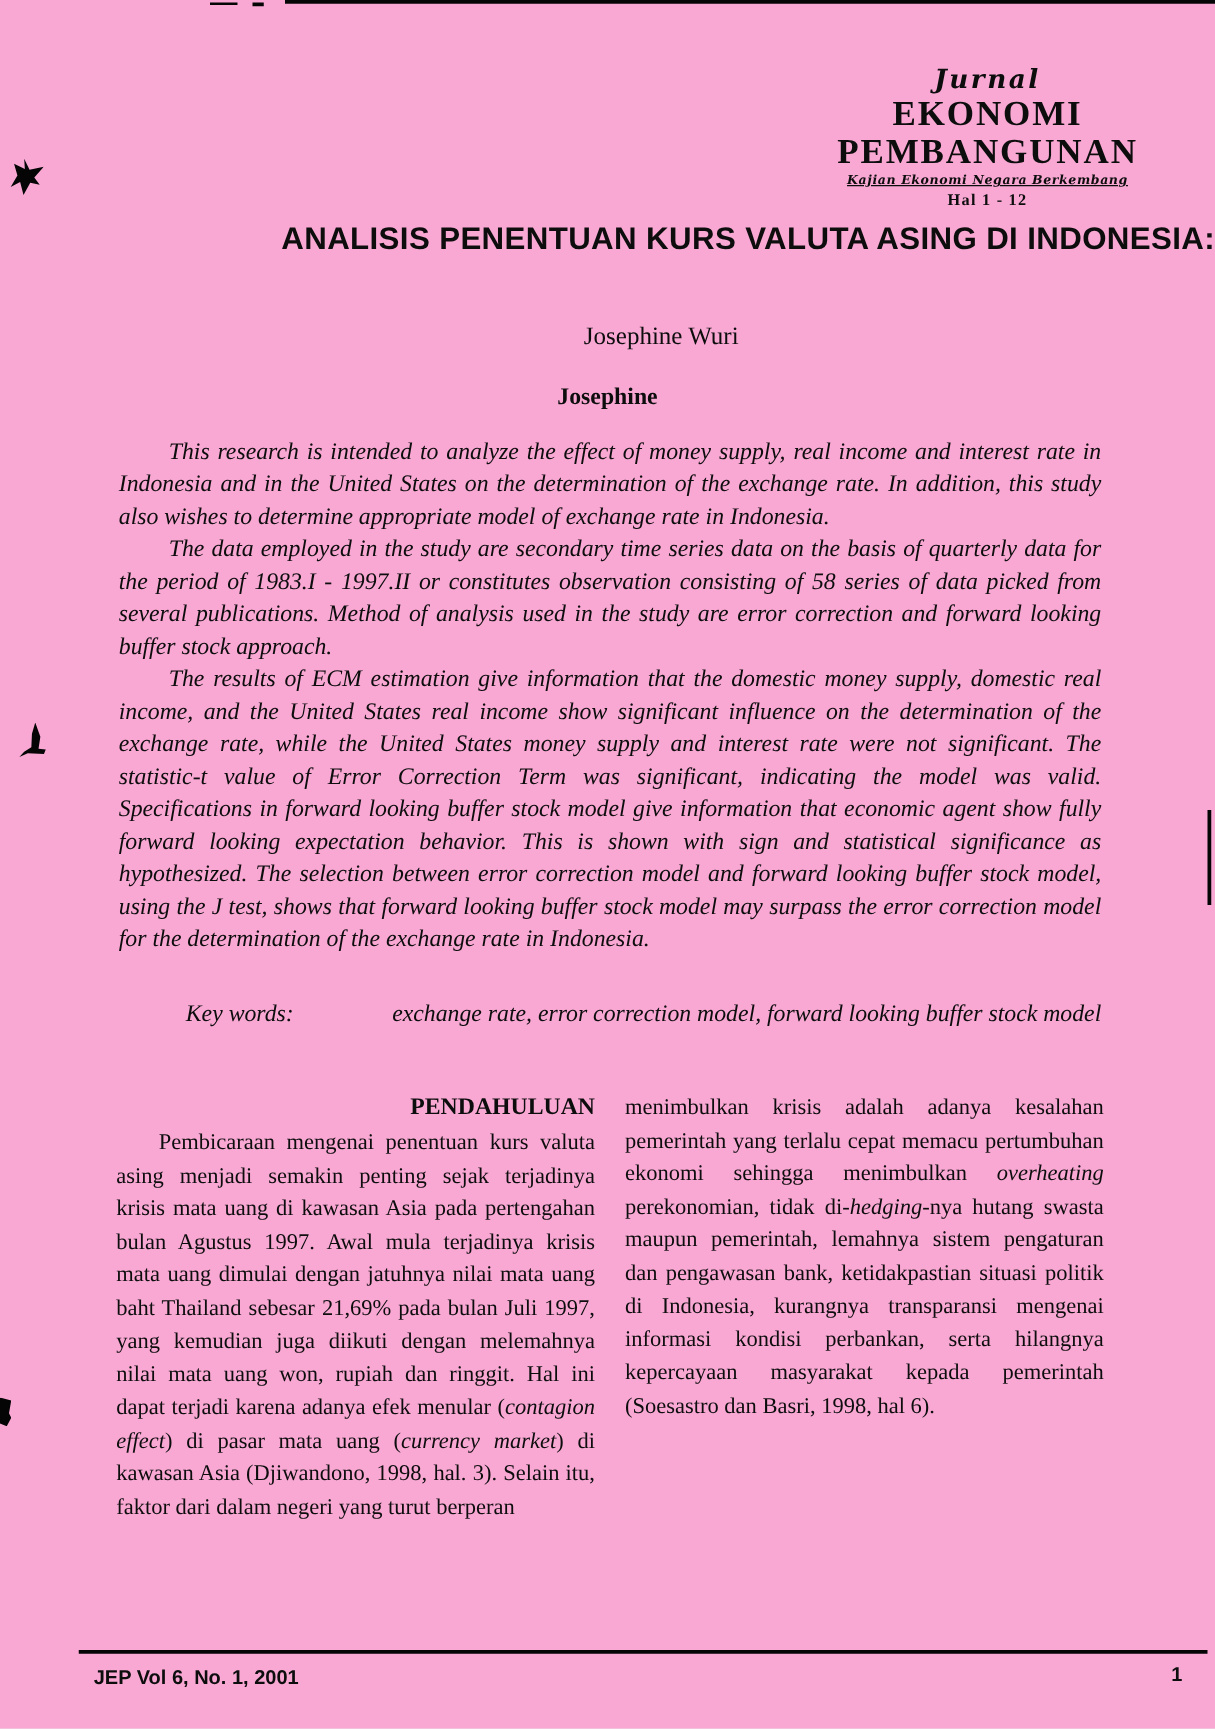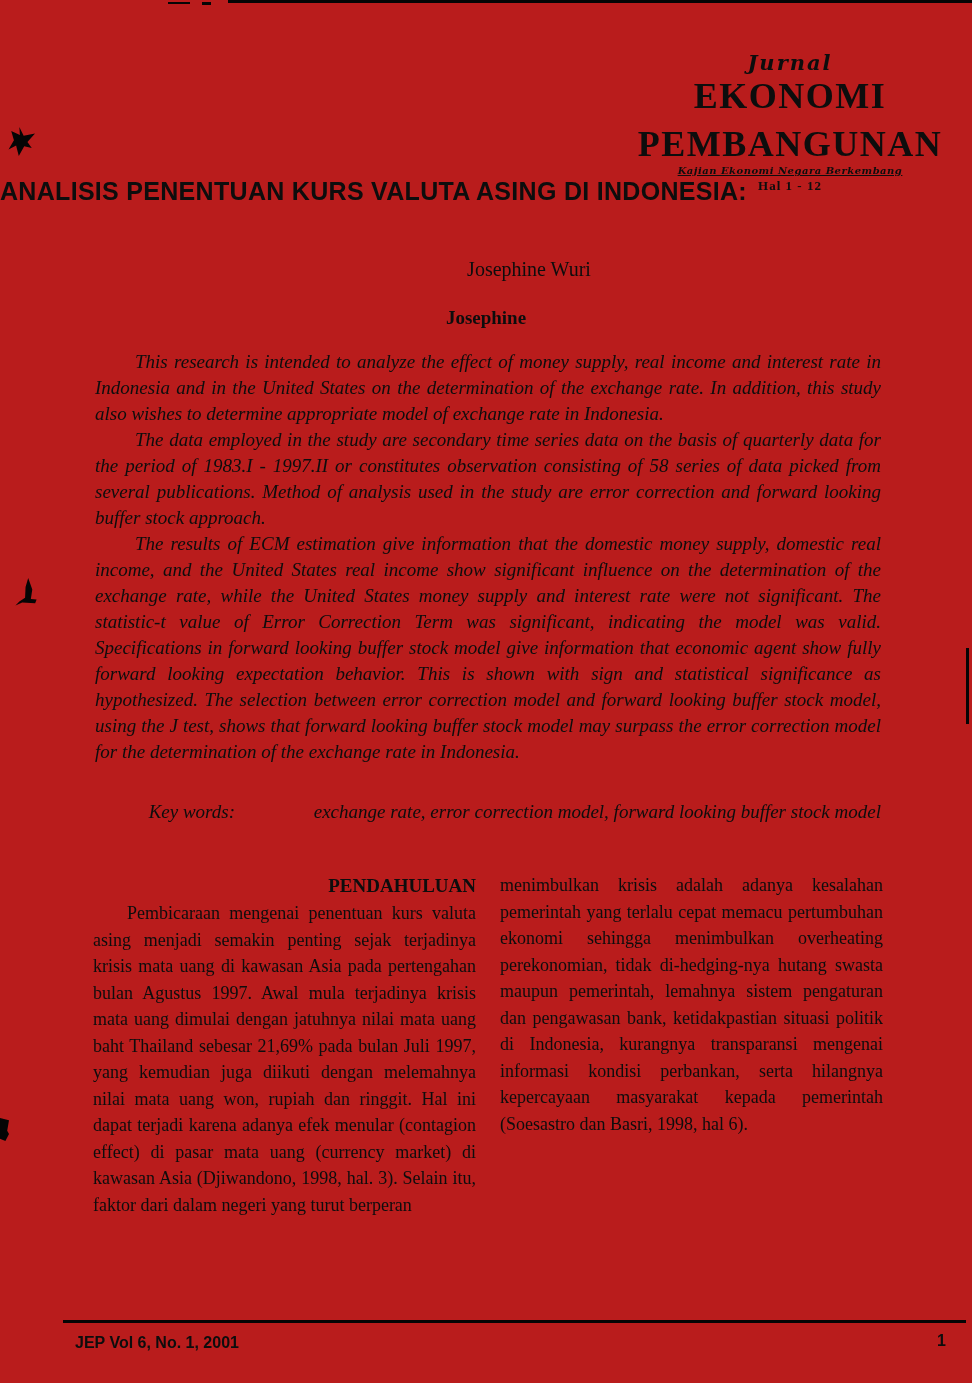--- a/index.html
+++ b/index.html
@@ -1,21 +1,21 @@
 <!DOCTYPE html>
 <html><head>
 <meta charset="utf-8">
 <style>
   * { margin: 0; padding: 0; box-sizing: border-box; }
   html, body { background: #e8e8e8; }
   .page {
     position: relative;
     width: 972px;
     height: 1383px;
-    background: #b91c1c;
+    background: #f9a8d4;
     overflow: hidden;
     color: #0d0d0d;
     font-family: "Liberation Serif", serif;
   }
 
   
   .scan-top-line   { position:absolute; top:0; left:228px; width:744px; height:3px; background:#050505; }
   .scan-dash-a     { position:absolute; top:2px; left:168px; width:22px; height:2px; background:#050505; }
   .scan-dash-b     { position:absolute; top:2px; left:202px; width:9px;  height:3px; background:#050505; }
   .scan-right-line { position:absolute; top:648px; left:966px; width:3px; height:76px; background:#050505; }
@@ -23,27 +23,27 @@
   .blot-1 { top:127px; left:8px;  width:27px; height:29px;
             clip-path: polygon(42% 0, 58% 30%, 100% 22%, 72% 52%, 88% 72%, 60% 66%, 40% 100%, 30% 64%, 2% 78%, 22% 46%, 12% 14%, 44% 28%); }
   .blot-2 { top:578px; left:15px; width:24px; height:30px;
             clip-path: polygon(55% 0, 72% 38%, 66% 70%, 90% 72%, 84% 84%, 30% 82%, 2% 92%, 18% 78%, 42% 66%, 44% 30%); }
   .blot-3 { top:1118px; left:0; width:9px; height:23px;
             clip-path: polygon(0 0, 100% 10%, 80% 55%, 100% 70%, 60% 100%, 0 90%); }
 
   
   .masthead { position:absolute; top:50px; left:620px; width:340px; text-align:center; line-height:1; }
   .m-script  { font:italic 700 21px "DejaVu Serif", serif; letter-spacing:2px; }
-  .m-title   { font-weight:700; font-size:36px; font-family:"Liberation Serif", serif; letter-spacing:1.5px; margin-top:3px; }
-  .m-title2  { margin-top:12px; }
+  .m-title   { font-weight:700; font-size:28px; font-family:"Liberation Serif", serif; letter-spacing:1.5px; margin-top:3px; }
+  .m-title2  { margin-top:2px; }
   .m-tagline { font:italic 700 10px "DejaVu Serif", serif; margin-top:3px; letter-spacing:0.5px;text-decoration:underline; }
   .m-pages   { font:700 13px "Liberation Serif", serif; margin-top:2px; letter-spacing:1px; }
 
   
-  .art-title    { position:absolute; top:177px; left:0; width:100%; text-align:left;
+  .art-title    { position:absolute; top:177px; left:0; width:100%; text-align:right;
                   font:700 25px "Liberation Sans", sans-serif; letter-spacing:0.3px; }
   .art-subtitle { position:absolute; top:211px; left:0; width:100%; text-align:center;
                   font:italic 700 20.5px "Liberation Sans", sans-serif; }
   .art-author   { position:absolute; top:258px; left:0; width:100%; text-align:center;
                   font:400 20px "Liberation Serif", serif;margin-left:43px; }
 
   
   .abstract-h { position:absolute; top:307px; left:0; width:100%; text-align:center;
                 font:700 19px "Liberation Serif", serif; }
   .abstract   { position:absolute; top:349px; left:95px; width:786px;
@@ -54,21 +54,21 @@
               font:italic 19px "Liberation Serif", serif;text-align:right; }
   .kw-label { flex:0 0 140px; }
   .kw-text  { flex:1; }
 
   
   .columns  { position:absolute; top:872px; left:93px; width:790px; display:flex; gap:24px; }
   .col      { width:383px; font:400 18px "Liberation Serif", serif; line-height:26.5px; text-align:justify; }
   .sec-h    { font:700 19px "Liberation Serif", serif; line-height:28px; text-align:right; }
   .col p    { margin:0; text-indent:34px; }
   .col p.noindent { text-indent:0; }
-  .it       { }
+  .it       { font-style:italic; }
 
   
   .footer-rule { position:absolute; top:1320px; left:63px; width:903px; height:3px; background:#050505; }
   .footer-ref  { position:absolute; top:1334px; left:75px;  font:700 16px "Liberation Sans", sans-serif; }
   .footer-page { position:absolute; top:1332px; right:26px; font:700 16px "Liberation Sans", sans-serif; }
 </style>
 </head>
 <body>
 
 <div class="page">

